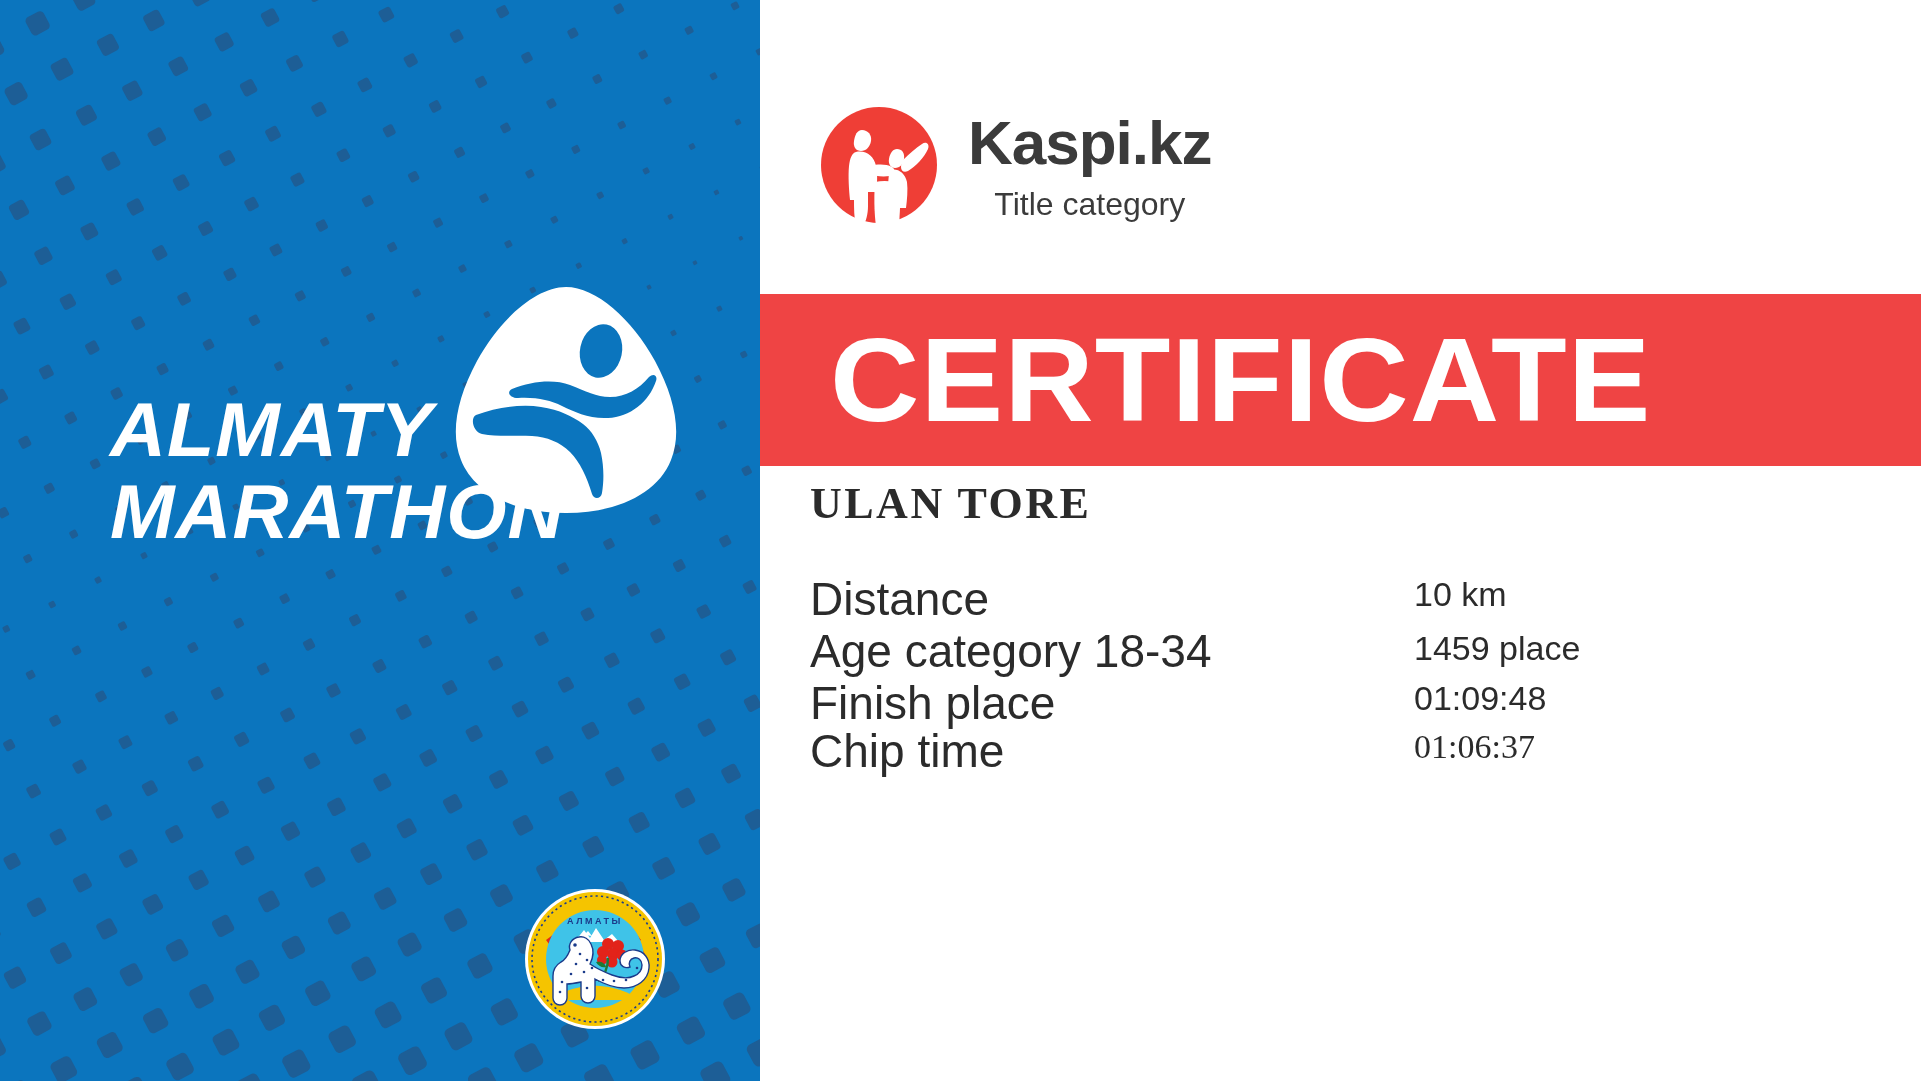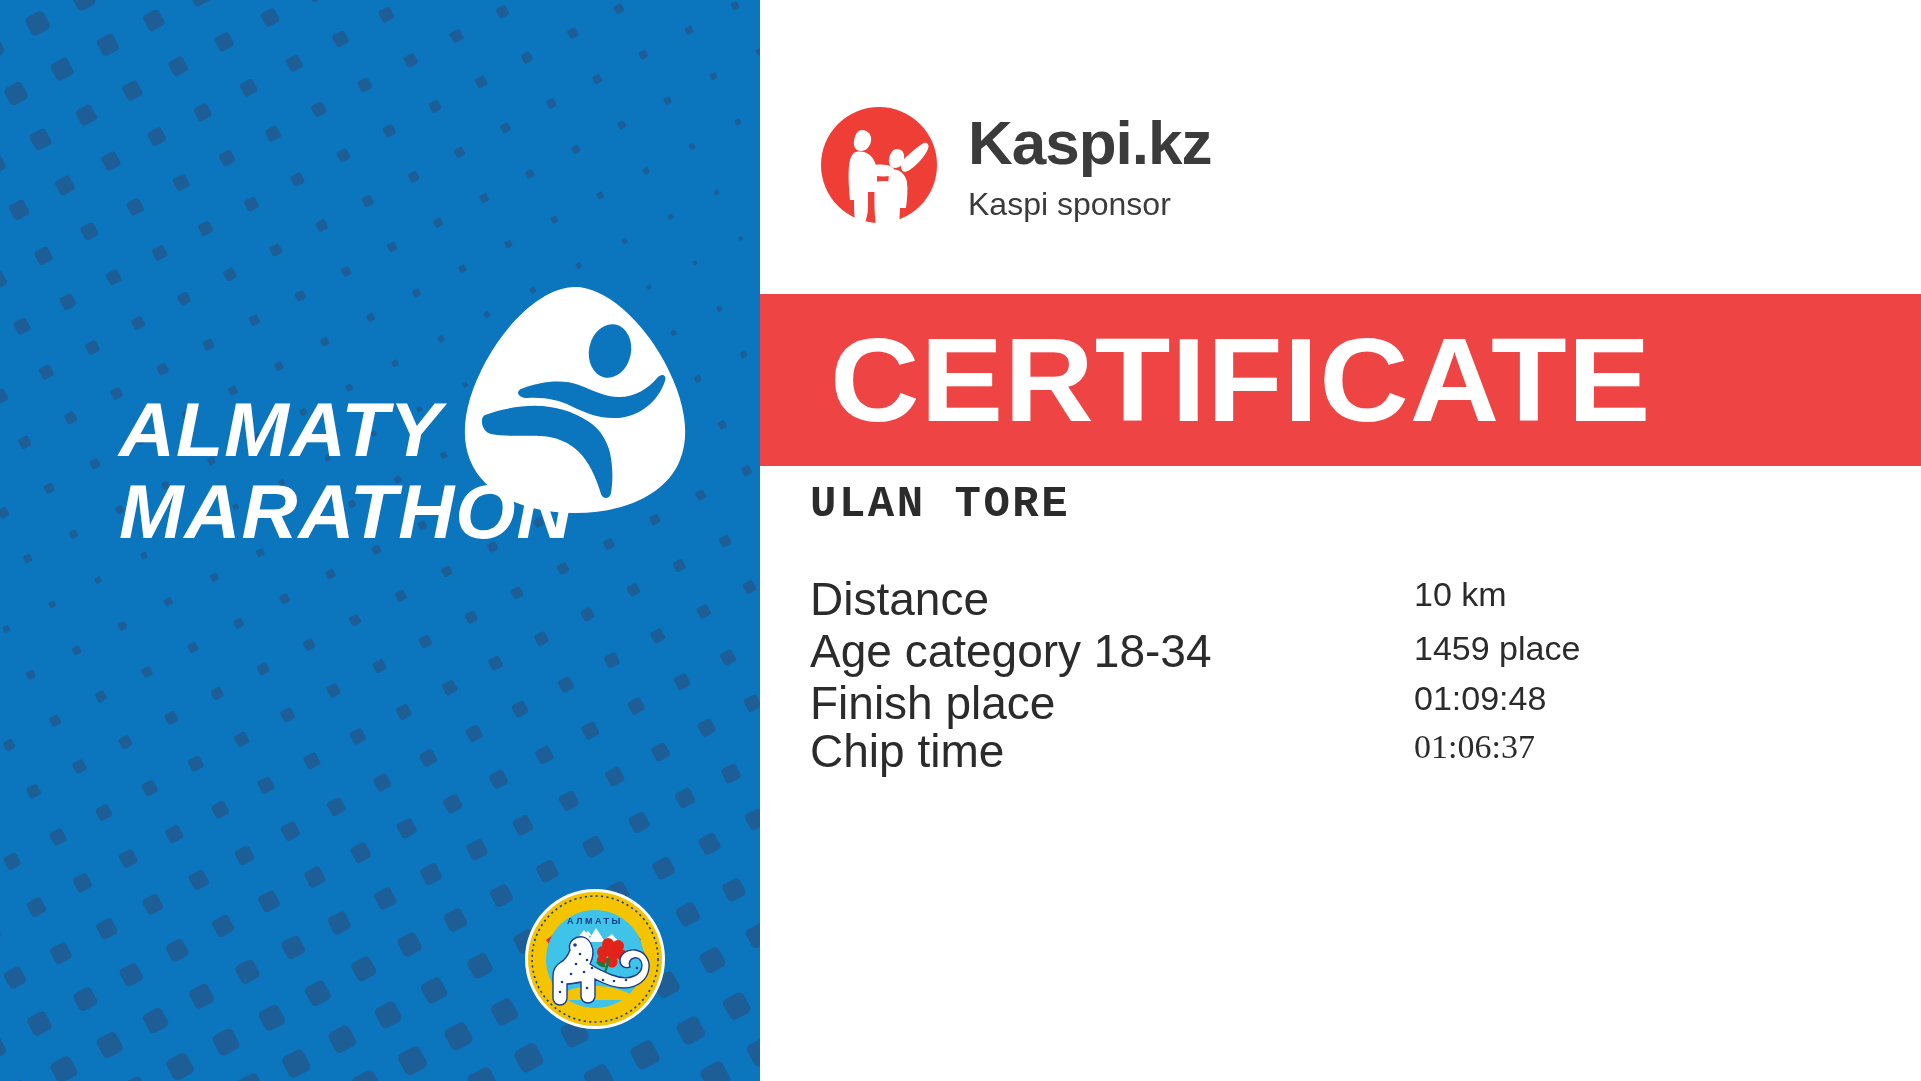--- a/index.html
+++ b/index.html
@@ -37,21 +37,20 @@
     height: 1600px;
   }
 
   
   .am-logo {
     position: absolute;
     left: 110px;
     top: 285px;
     width: 590px;
     height: 320px;
-    margin-left: 9px;
   }
   .am-pick {
     position: absolute;
     right: 14px;
     top: 0px;
     width: 240px;
     height: 230px;
   }
   .am-wordmark {
     position: absolute;
@@ -93,20 +92,21 @@
     height: 1081px;
     background: #ffffff;
   }
 
   .sponsor-block {
     position: absolute;
     left: 58px;
     top: 104px;
     display: flex;
     align-items: flex-start;
+    text-align: center;
   }
   .kaspi-mark {
     width: 122px;
     height: 122px;
     flex: 0 0 auto;
   }
   .sponsor-text {
     margin-left: 28px;
     padding-top: 8px;
   }
@@ -148,21 +148,21 @@
     margin-left: 70px;
     transform: scaleX(1.05);
     transform-origin: left center;
   }
 
   
   .participant-name {
     position: absolute;
     left: 810px;
     top: 482px;
-    font-family: Liberation Mono, monospace;
+    font-family: Liberation Serif, serif;
     font-weight: bold;
     font-size: 44px;
     line-height: 1;
     letter-spacing: 2.5px;
     color: #2b2b2b;
   }
 
   
   .results {
     position: absolute;
@@ -1207,21 +1207,21 @@
                L82 104 C81 112 80 118 78 122 L72 122
                C70 114 70 104 70 96 C70 84 70 72 72 66 Z" fill="#ffffff"></path>
       <path d="M85 56 C91 50 98 44 104 40 C108 37 112 40 110 45
                C106 54 98 62 90 67 C86 69 83 67 83 63 C83 60 84 58 85 56 Z" fill="#ffffff"></path>
       <path d="M52 62 C60 60 68 60 74 63 C78 65 77 72 72 72
                C64 73 56 72 52 70 C48 68 48 63 52 62 Z" fill="#ffffff"></path>
       <path d="M57 78 C66 76 76 77 81 80 C82 94 82 110 81 122 L58 122 C56 108 56 90 57 78 Z" fill="#ffffff"></path>
     </svg>
     <div class="sponsor-text">
       <div class="sponsor-name">Kaspi.kz</div>
-      <div class="sponsor-role">Kaspi sponsor</div>
+      <div class="sponsor-role">Title category</div>
     </div>
   </div>
 
   <div class="banner">
     <div class="banner-title">CERTIFICATE</div>
   </div>
 
   <div class="participant-name">ULAN TORE</div>
 
   <div class="results">

